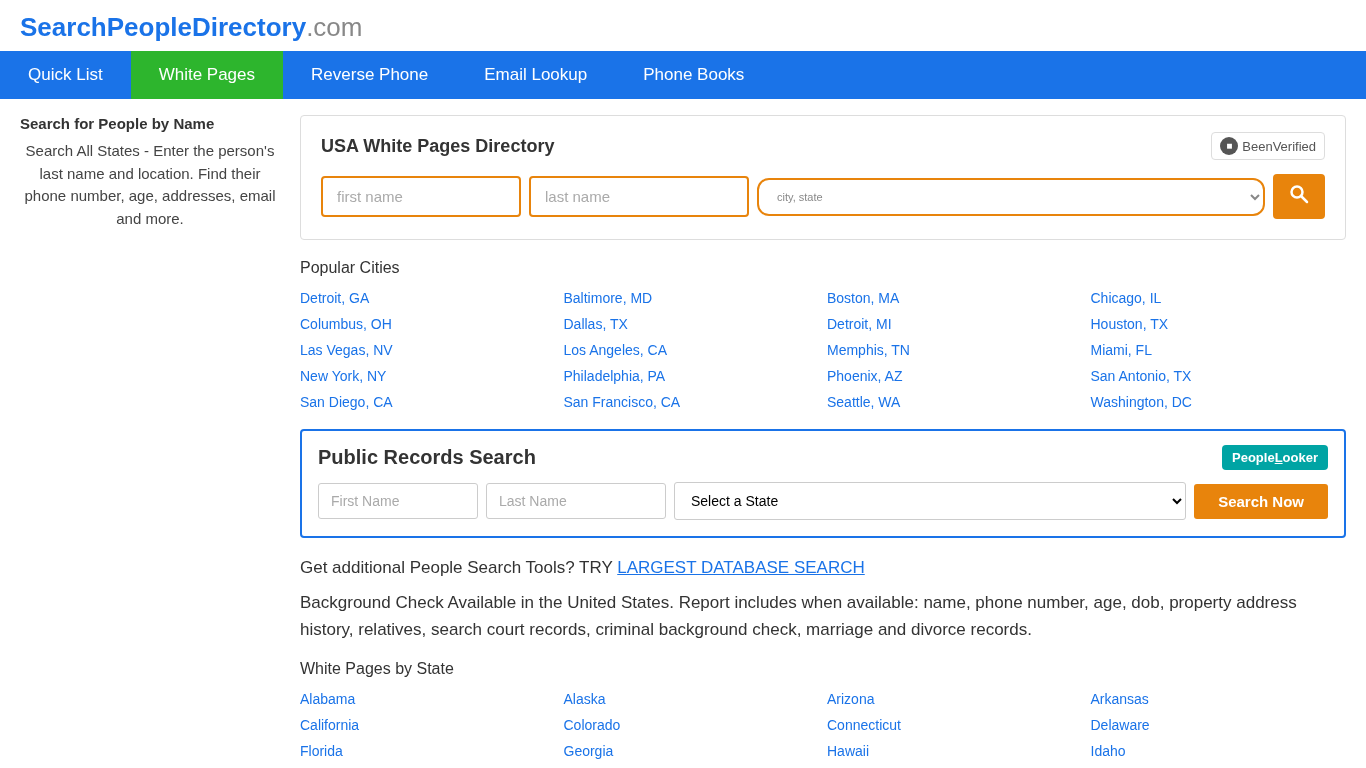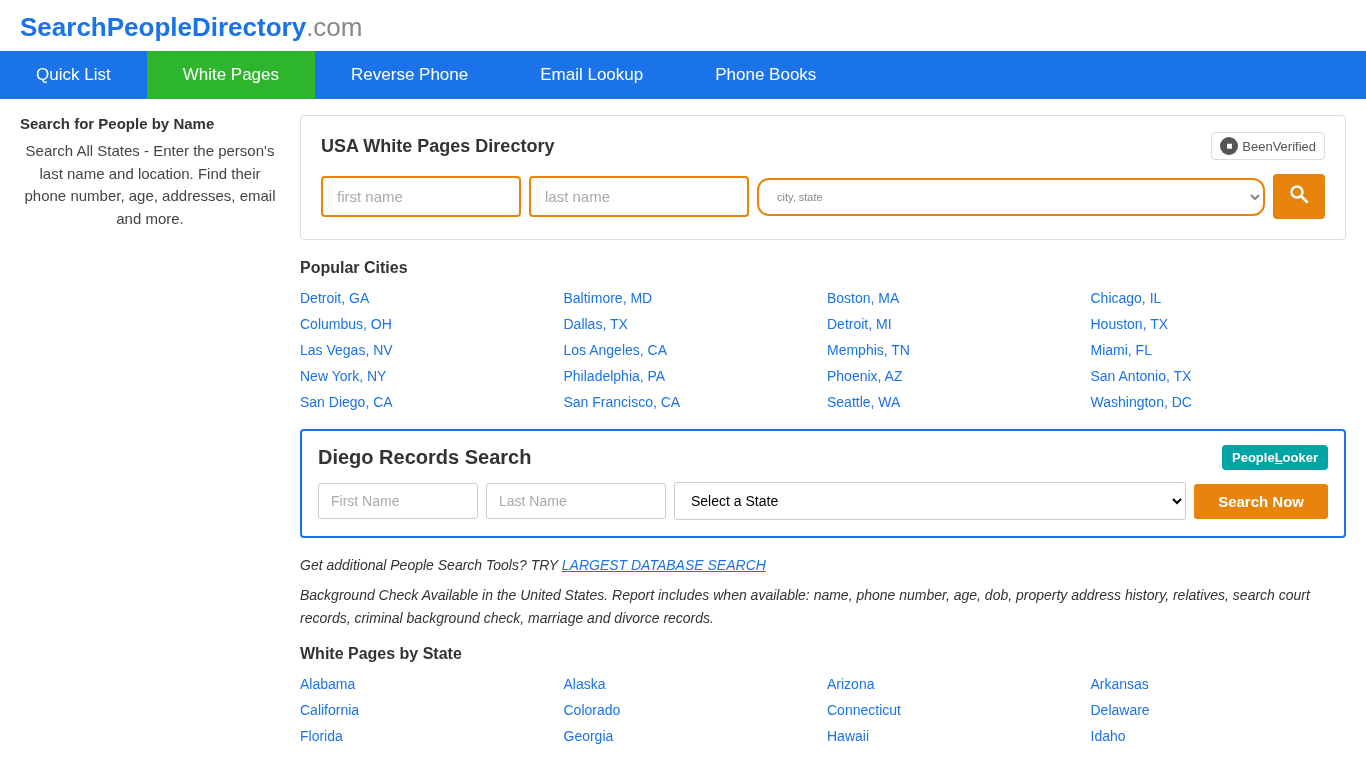--- a/index.html
+++ b/index.html
@@ -6,21 +6,21 @@
     body { font-family: Arial, sans-serif; font-size: 14px; background: #fff; color: #333; }
 
     
     .site-title { padding: 12px 20px 8px 20px; }
     .site-title-brand { font-size: 26px; font-weight: bold; color: #1a73e8; }
     .site-title-tld { font-size: 26px; color: #888; }
 
     
     nav { background: #1a73e8; display: flex; }
     nav a {
-      color: #fff; text-decoration: none; padding: 14px 36px;
+      color: #fff; text-decoration: none; padding: 14px 28px;
       font-size: 17px; font-weight: 500; display: block;
     }
     nav a.active { background: #2db52d; }
 
     
     .content-wrapper { display: flex; padding: 16px 20px; gap: 20px; }
     .sidebar { width: 260px; flex-shrink: 0; }
     .sidebar-title { font-weight: bold; font-size: 15px; margin-bottom: 8px; }
     .sidebar-text { font-size: 15px; color: #444; line-height: 1.5; text-align: center; }
 
@@ -50,21 +50,21 @@
     .search-select {
       border: 2px solid #e8840c; border-radius: 12px; padding: 10px 14px;
       font-size: 11px; outline: none; color: #888; flex: 1; background: #fff;
     }
     .search-btn-wp {
       background: #e8840c; border: none; border-radius: 4px; padding: 10px 16px;
       cursor: pointer; color: #fff; font-size: 18px;
     }
 
     
-    .section-title { font-size: 16px; font-weight: bold; margin: 16px 0 10px 0; }
+    .section-title { font-size: 16px; font-weight: normal; margin: 16px 0 10px 0; }
     .cities-grid { display: grid; grid-template-columns: repeat(4, 1fr); gap: 4px 8px; }
     .city-link { color: #1a73e8; text-decoration: none; font-size: 14px; display: block; padding: 3px 0; }
 
     
     .pr-box {
       border: 2px solid #1a73e8; border-radius: 4px; padding: 14px 16px 16px 16px; margin: 16px 0;
       position: relative;
     }
     .pr-box-header { display: flex; justify-content: space-between; align-items: center; margin-bottom: 12px; }
     .pr-box-title { font-size: 20px; font-weight: bold; }
@@ -82,21 +82,21 @@
     .pr-select {
       border: 1px solid #ccc; border-radius: 3px; padding: 9px 12px;
       font-size: 14px; outline: none; background: #fff; flex: 1;
     }
     .pr-search-btn {
       background: #e8840c; border: none; border-radius: 3px; padding: 9px 24px;
       color: #fff; font-size: 15px; font-weight: bold; cursor: pointer;
     }
 
     
-    .info-text { font-size: 14px; line-height: 1.6; margin: 8px 0; color: #333; font-style: italic; }
+    .info-text { font-size: 17px; line-height: 1.6; margin: 8px 0; color: #333; }
     .info-text a { color: #1a73e8; }
 
     
     .states-grid { display: grid; grid-template-columns: repeat(4, 1fr); gap: 4px 8px; margin-top: 8px; }
     .state-link { color: #1a73e8; text-decoration: none; font-size: 14px; display: block; padding: 3px 0; }
   </style>
 </head>
 <body>
 
 <div class="site-title">
@@ -164,21 +164,21 @@
         <a href="#" class="city-link">San Antonio,  TX</a>
         <a href="#" class="city-link">San Diego,  CA</a>
         <a href="#" class="city-link">San Francisco,  CA</a>
         <a href="#" class="city-link">Seattle,  WA</a>
         <a href="#" class="city-link">Washington,  DC</a>
       </div>
     </div>
 
     <div class="pr-box">
       <div class="pr-box-header">
-        <div class="pr-box-title">Diego Records Search</div>
+        <div class="pr-box-title">Public Records Search</div>
         <div class="people-looker">
           <span>People</span><span style="text-decoration:underline;">L</span><span>ooker</span>
         </div>
       </div>
       <div class="pr-search-row">
         <input class="pr-input pr-input-first" type="text" placeholder="First Name" style="">
         <input class="pr-input pr-input-last" type="text" placeholder="Last Name" style="">
         <select class="pr-select">
           <option value="">Select a State</option>
           <option value="AL">Alabama</option>

